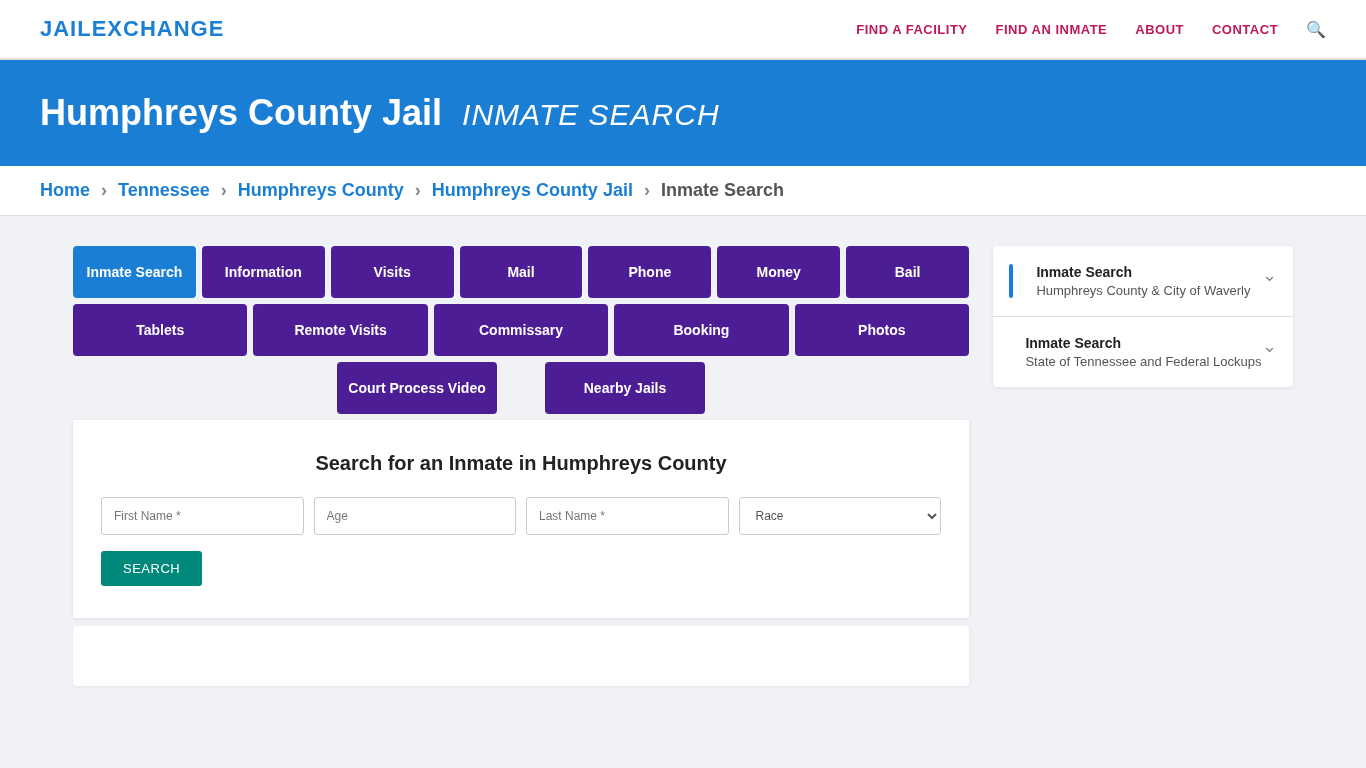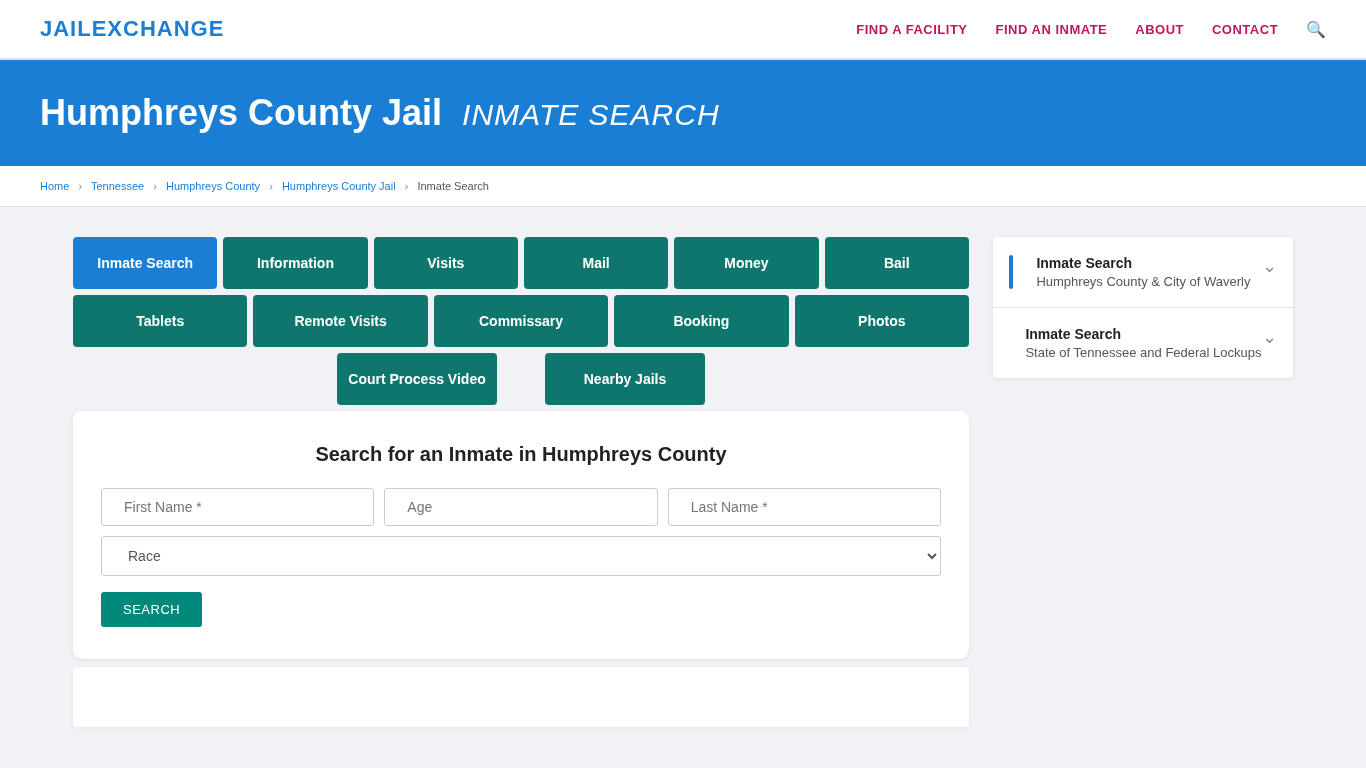--- a/index.html
+++ b/index.html
@@ -59,39 +59,40 @@
       font-style: italic;
       font-weight: 400;
       font-size: 30px;
       letter-spacing: 1px;
     }
 
     
     .breadcrumb {
       background: #fff;
       padding: 14px 40px;
-      font-size: 11px;
+      font-size: 18px;
       border-bottom: 1px solid #e0e0e0;
+      font-weight: bold;
     }
     .breadcrumb a { color: #1a7fd4; text-decoration: none; }
     .breadcrumb .sep { margin: 0 6px; color: #888; }
     .breadcrumb .current { color: #555; }
 
     
     .main-area {
       max-width: 1300px;
       margin: 0 auto;
       padding: 30px 40px;
       display: flex;
       gap: 24px;
     }
     .left-col { flex: 1; }
     .right-col { width: 300px; }
     .nav-btn {
-      background: #0f766e;
+      background: #4c1d95;
       color: #fff;
       border: none;
       border-radius: 4px;
       padding: 18px 10px;
       font-size: 14px;
       font-weight: 600;
       cursor: pointer;
       flex: 1 1 130px;
       min-width: 120px;
       text-align: center;
@@ -105,42 +106,42 @@
       gap: 6px;
       margin-bottom: 6px;
     }
     .nav-row .nav-btn { flex: 1; }
     .nav-row.center { justify-content: center; gap: 48px; }
     .nav-row.center .nav-btn { flex: 0 1 160px; }
 
     
     .search-card {
       background: #fff;
-      border-radius: 9px;
+      border-radius: 0;
       padding: 32px 28px;
       box-shadow: 0 1px 4px rgba(0,0,0,0.08);
     }
     .search-card h2 {
       text-align: center;
       font-size: 20px;
       font-weight: 700;
       margin-bottom: 22px;
       color: #222;
     }
     .search-form {
       display: flex;
       gap: 10px;
       flex-wrap: wrap;
       margin-bottom: 16px;
     }
     .search-form input, .search-form select {
       border: 1px solid #ccc;
       border-radius: 3px;
-      padding: 10px 22px;
-      font-size: 14px;
+      padding: 10px 12px;
+      font-size: 12px;
       flex: 1 1 130px;
       color: #555;
       background: #fff;
     }
     .search-form select { min-width: 120px; }
     .search-btn {
       background: #00897b;
       color: #fff;
       border: none;
       border-radius: 3px;
@@ -241,20 +242,21 @@
 </div>
 
 <div class="main-area">
   <div class="left-col">
 
     <div class="nav-row">
       <button class="nav-btn active">Inmate Search</button>
       <button class="nav-btn">Information</button>
       <button class="nav-btn">Visits</button>
       <button class="nav-btn">Mail</button>
+      <button class="nav-btn">Phone</button>
       <button class="nav-btn">Money</button>
       <button class="nav-btn">Bail</button>
     </div>
 
     <div class="nav-row">
       <button class="nav-btn">Tablets</button>
       <button class="nav-btn">Remote Visits</button>
       <button class="nav-btn">Commissary</button>
       <button class="nav-btn">Booking</button>
       <button class="nav-btn">Photos</button>

